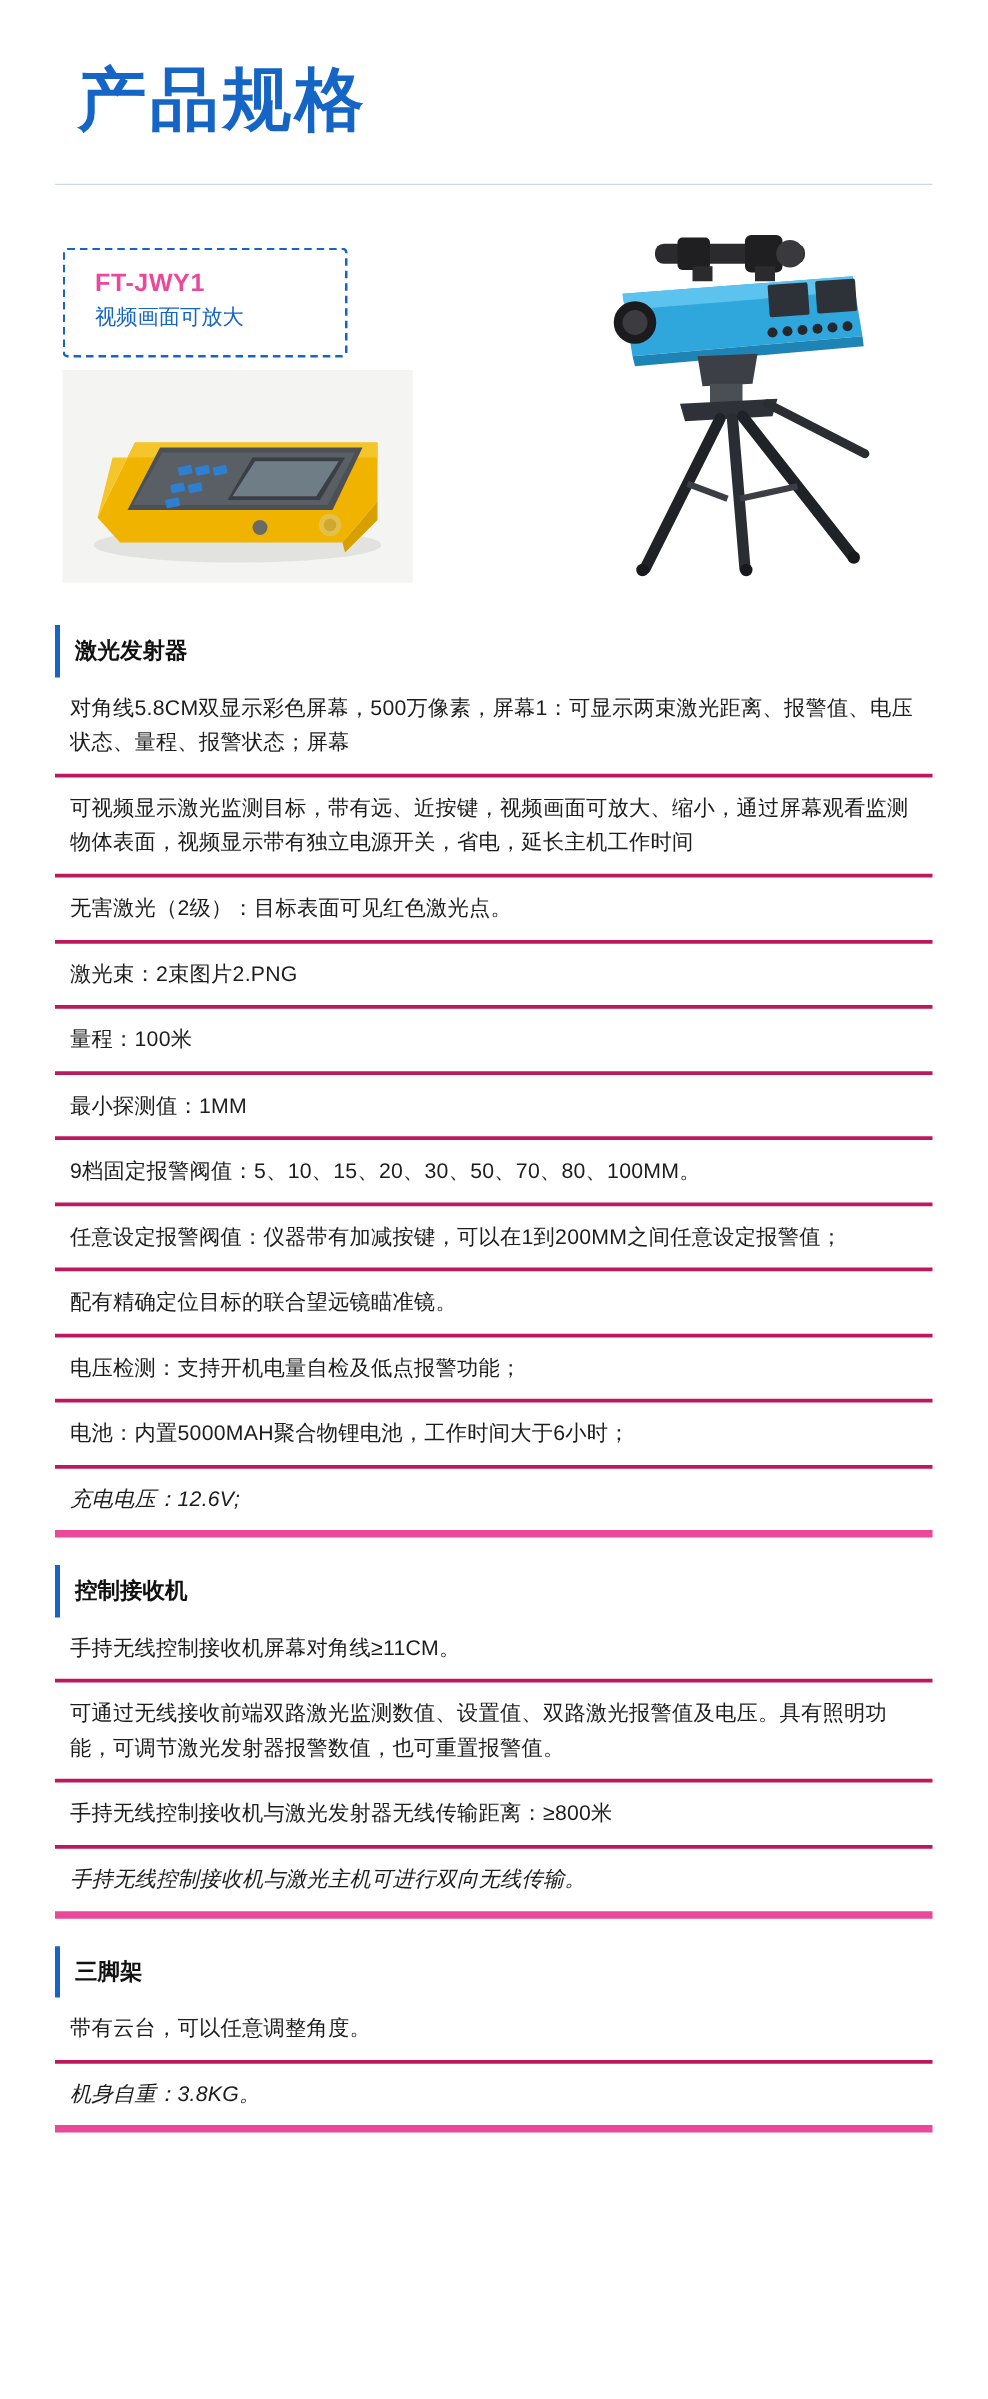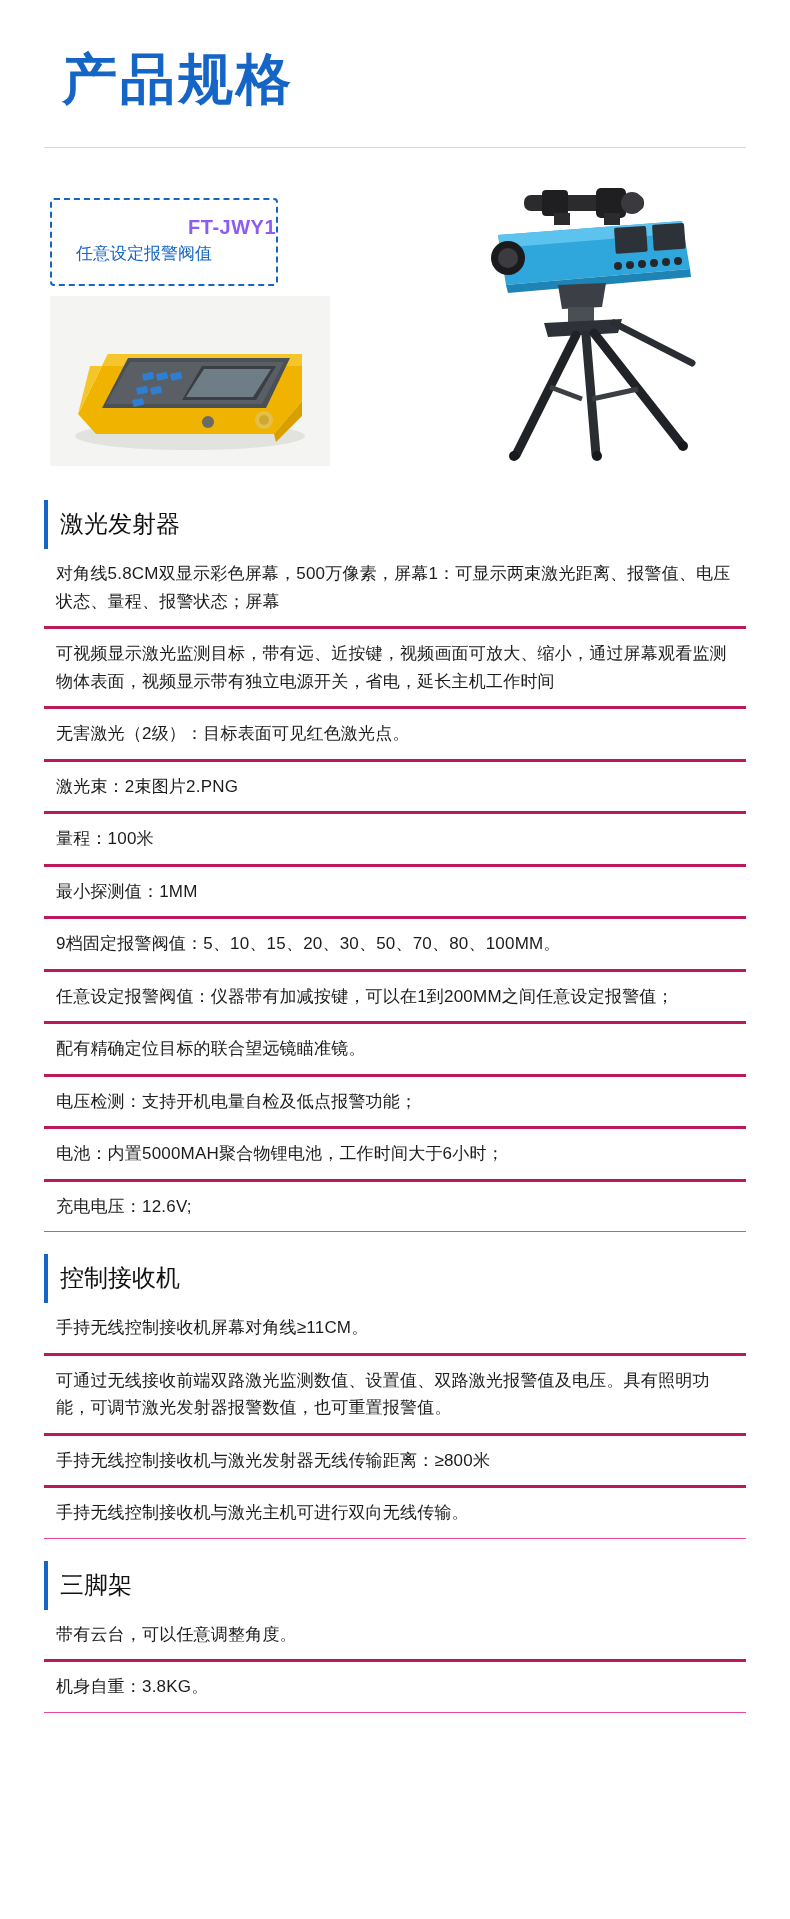--- a/index.html
+++ b/index.html
@@ -55,26 +55,25 @@
     width: 228px;
     height: 88px;
     border: 2px dashed #1565c6;
     border-radius: 4px;
     box-sizing: border-box;
     padding: 13px 0 0 24px;
     background: #ffffff;
     z-index: 5;
   }
   .badge .code {
-    color: #8b5cf6;
+    color: #ec4899;
     font-size: 20px;
     font-weight: bold;
     letter-spacing: .5px;
     line-height: 1.45;
-    text-align: right;
   }
   .badge .name {
     color: #1565c6;
     font-size: 17px;
     line-height: 1.45;
   }
 
   
   .photo-left {
     position: absolute;
@@ -93,57 +92,58 @@
     height: 290px;
     background: #ffffff;
     overflow: hidden;
   }
 
   
   .spec {
     margin: 22px 44px 0 44px;
   }
   .sec-title {
-    font-size: 24px;
-    font-weight: normal;
+    font-size: 18px;
+    font-weight: bold;
     color: #111;
     padding: 10px 0 10px 12px;
     border-left: 4px solid #1565c6;
     line-height: 1.2;
   }
   .row {
     border-bottom: 3px solid #be185d;
     padding: 11px 4px 11px 12px;
     font-size: 17px;
     line-height: 1.62;
     color: #1c1c1c;
     letter-spacing: .2px;
   }
   .row:first-of-type {
     border-top: 1px solid #dfe4ea;
   }
   .sec-block .row:last-child {
-    border-bottom: 1px solid #ec4899;
+    border-bottom: 6px solid #ec4899;
+    font-style: italic;
   }
 </style>
 </head>
 <body>
 
 <div class="page">
 
   <div class="title-wrap">
     <h1 class="main-title">产品规格</h1>
   </div>
   <div class="title-rule"></div>
 
   <div class="hero">
 
     <div class="badge">
       <div class="code">FT-JWY1</div>
-      <div class="name">任意设定报警阀值</div>
+      <div class="name">视频画面可放大</div>
     </div>
 
     <div class="photo-left">
       <svg width="280" height="170" viewBox="0 0 280 170">
         <rect x="0" y="0" width="280" height="170" fill="#f4f4f2"></rect>
 
         <ellipse cx="140" cy="140" rx="115" ry="14" fill="#e2e2df"></ellipse>
 
         <path d="M28 118 L58 58 L252 58 L252 105 L224 138 L46 138 Z" fill="#f0b400"></path>
         <path d="M28 118 L58 58 L252 58 L252 70 L40 70 Z" fill="#f5c62c"></path>

